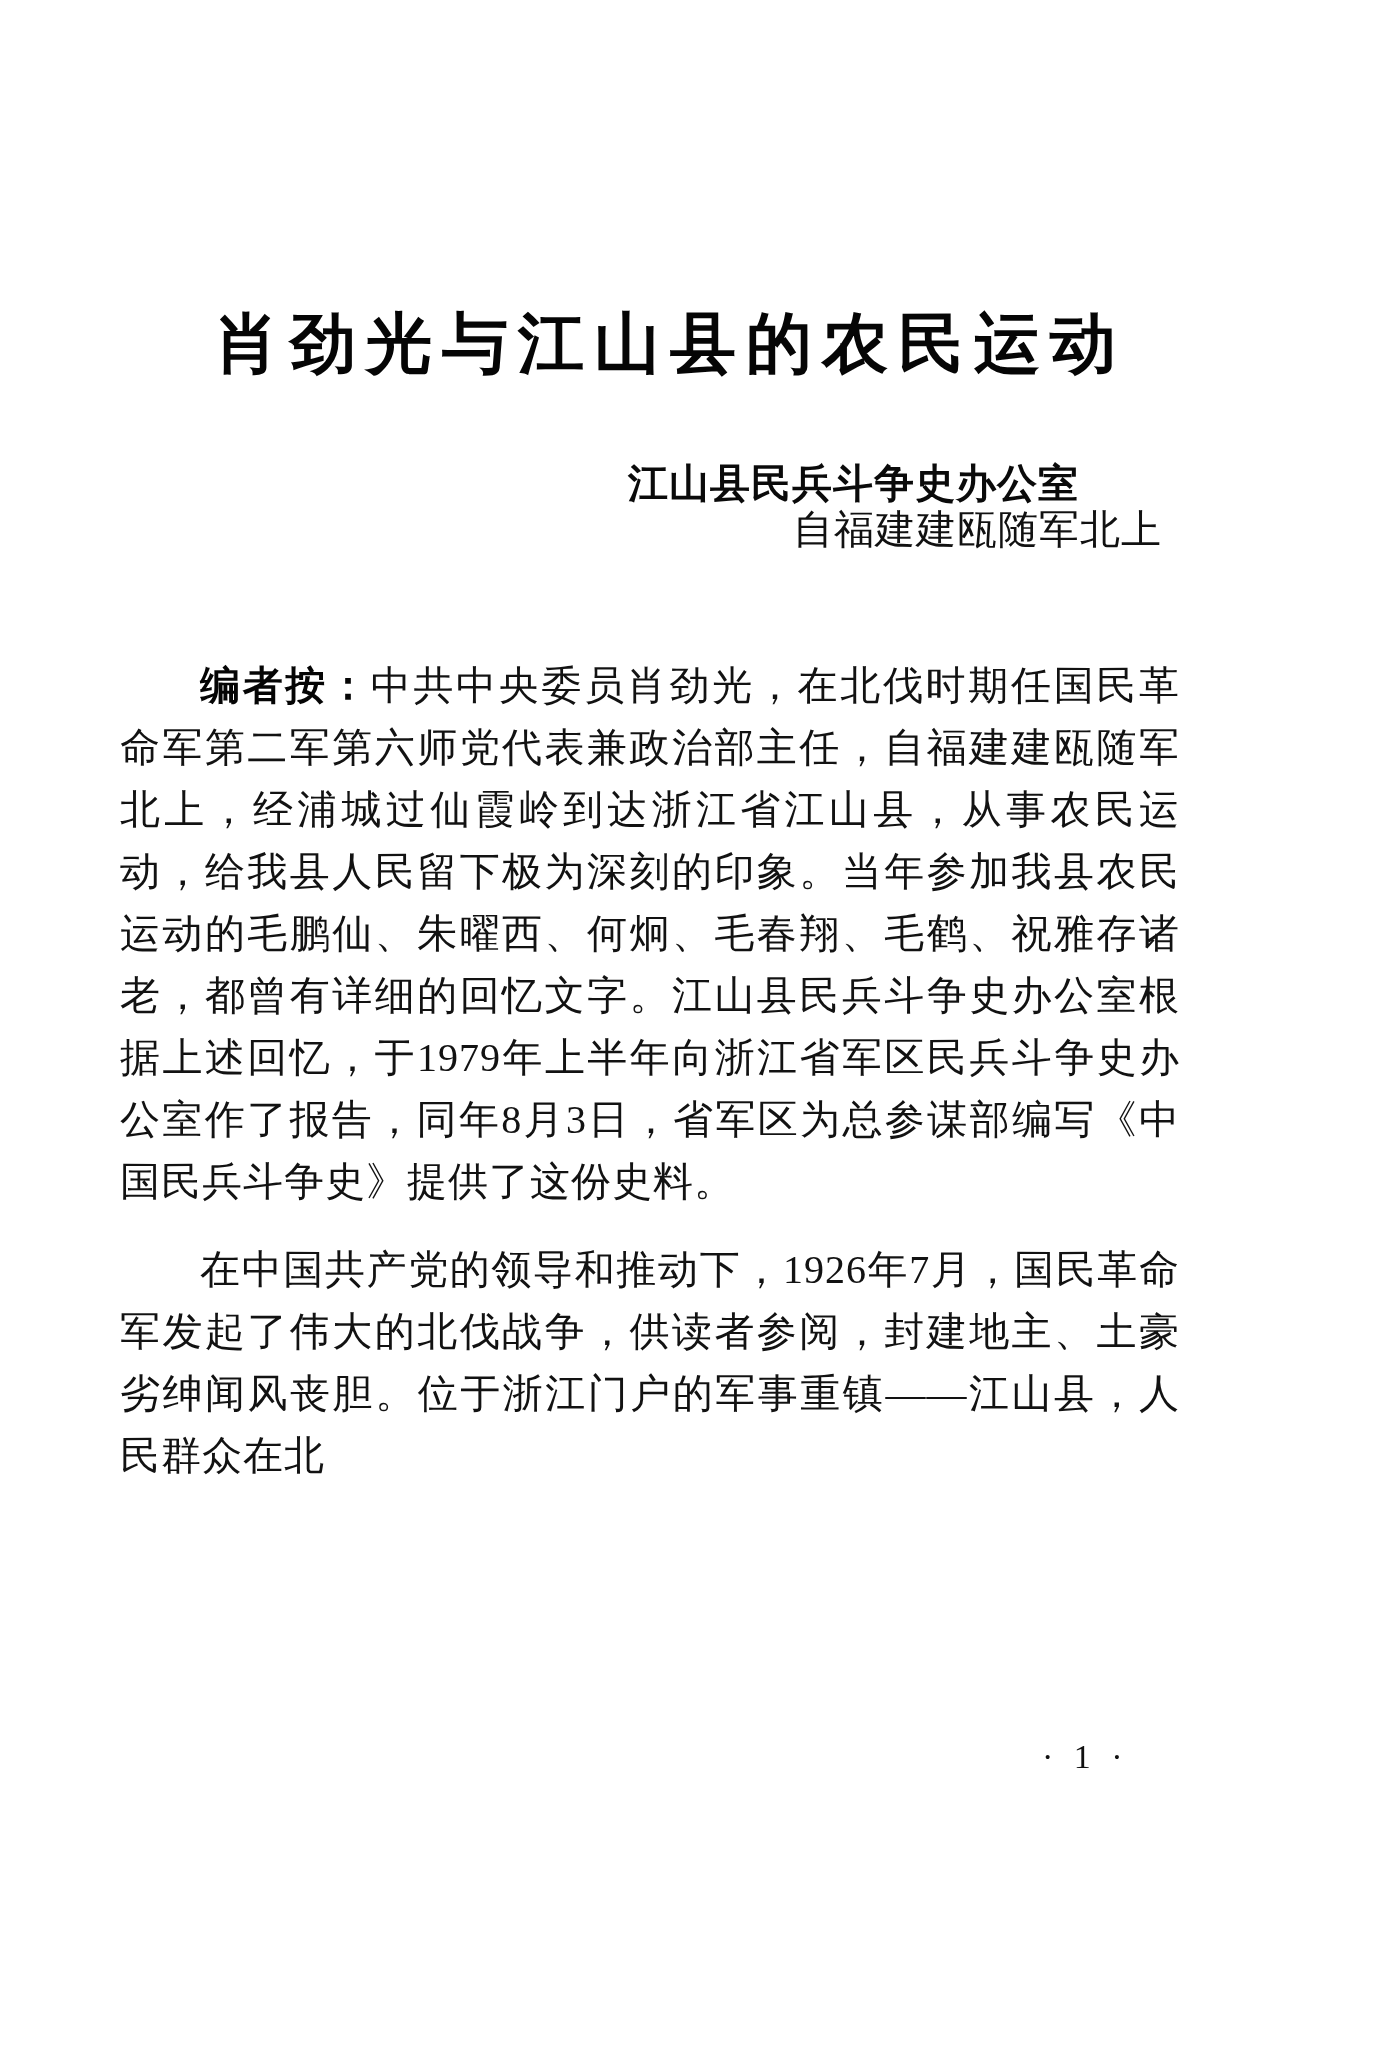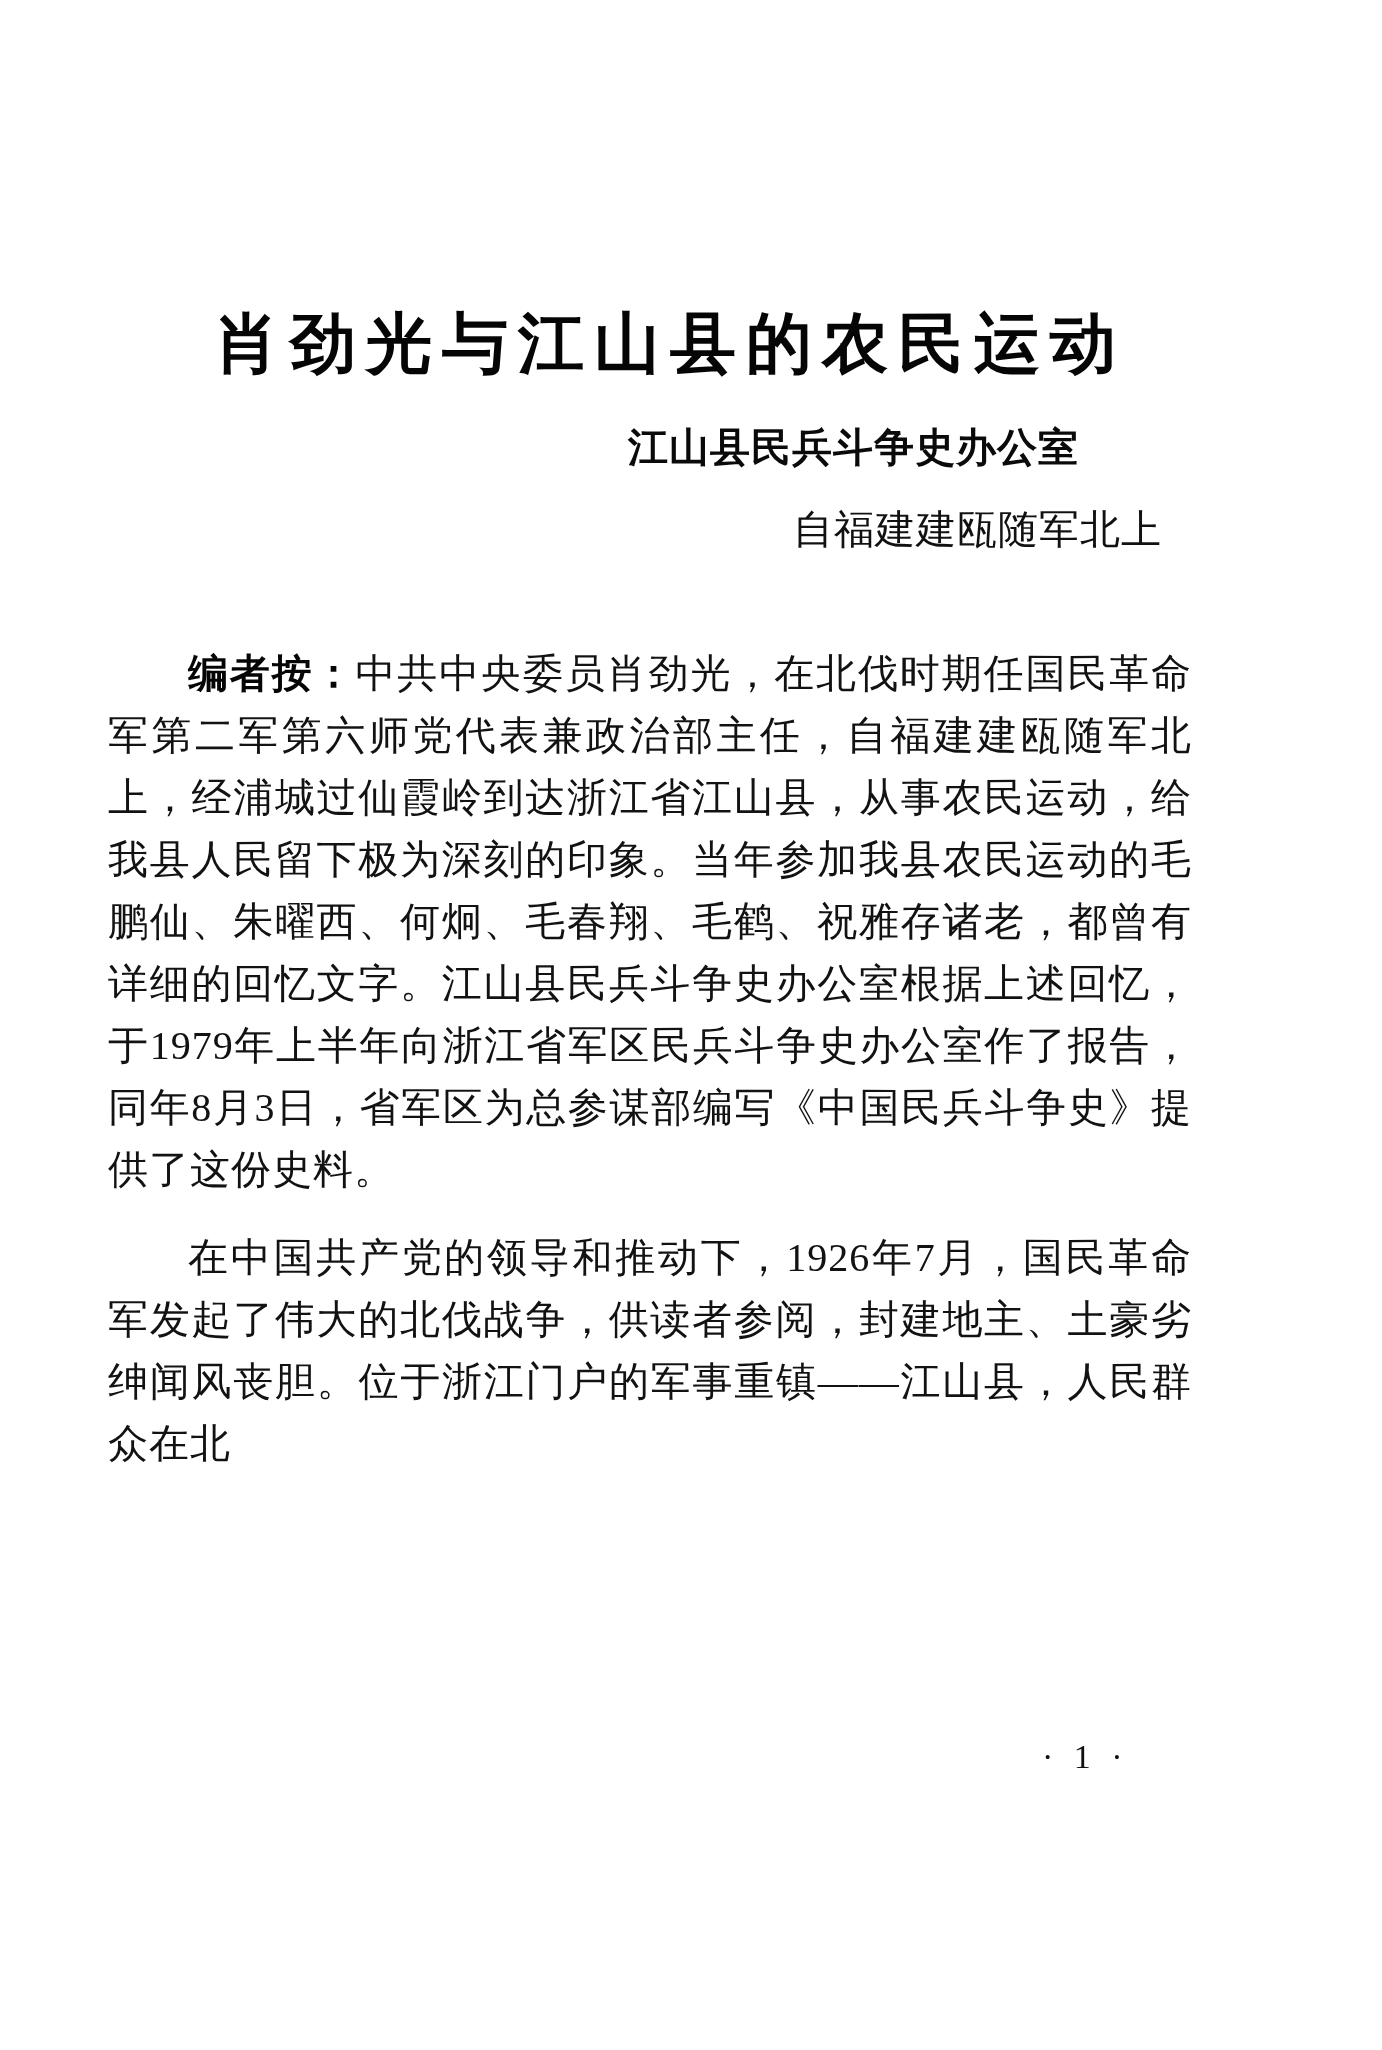--- a/index.html
+++ b/index.html
@@ -23,21 +23,21 @@
     left: 214px;
     font-size: 66px;
     font-weight: 900;
     letter-spacing: 10px;
     white-space: nowrap;
     font-family: "Liberation Sans", "DejaVu Sans", sans-serif;
     color: #050505;
   }
   .byline {
     position: absolute;
-    top: 420px;
+    top: 456px;
     left: 628px;
     font-size: 40px;
     font-weight: 700;
     letter-spacing: 1px;
     white-space: nowrap;
     font-family: "Liberation Sans", "DejaVu Sans", sans-serif;
     color: #0a0a0a;
   }
   .dateline {
     position: absolute;
@@ -54,21 +54,21 @@
     left: 104px;
     width: 1092px;
     font-size: 40px;
     line-height: 62px;
     letter-spacing: 1px;
     text-align: justify;
     text-justify: inter-character;
     color: #121212;
   }
   .body-block p {
-    margin: 4px;
+    margin: 16px;
     text-indent: 2em;
   }
   .body-block p.para-gap {
     margin-top: 26px;
   }
   .note-label {
     font-weight: 900;
     font-family: "Liberation Sans", "DejaVu Sans", sans-serif;
     color: #050505;
   }

